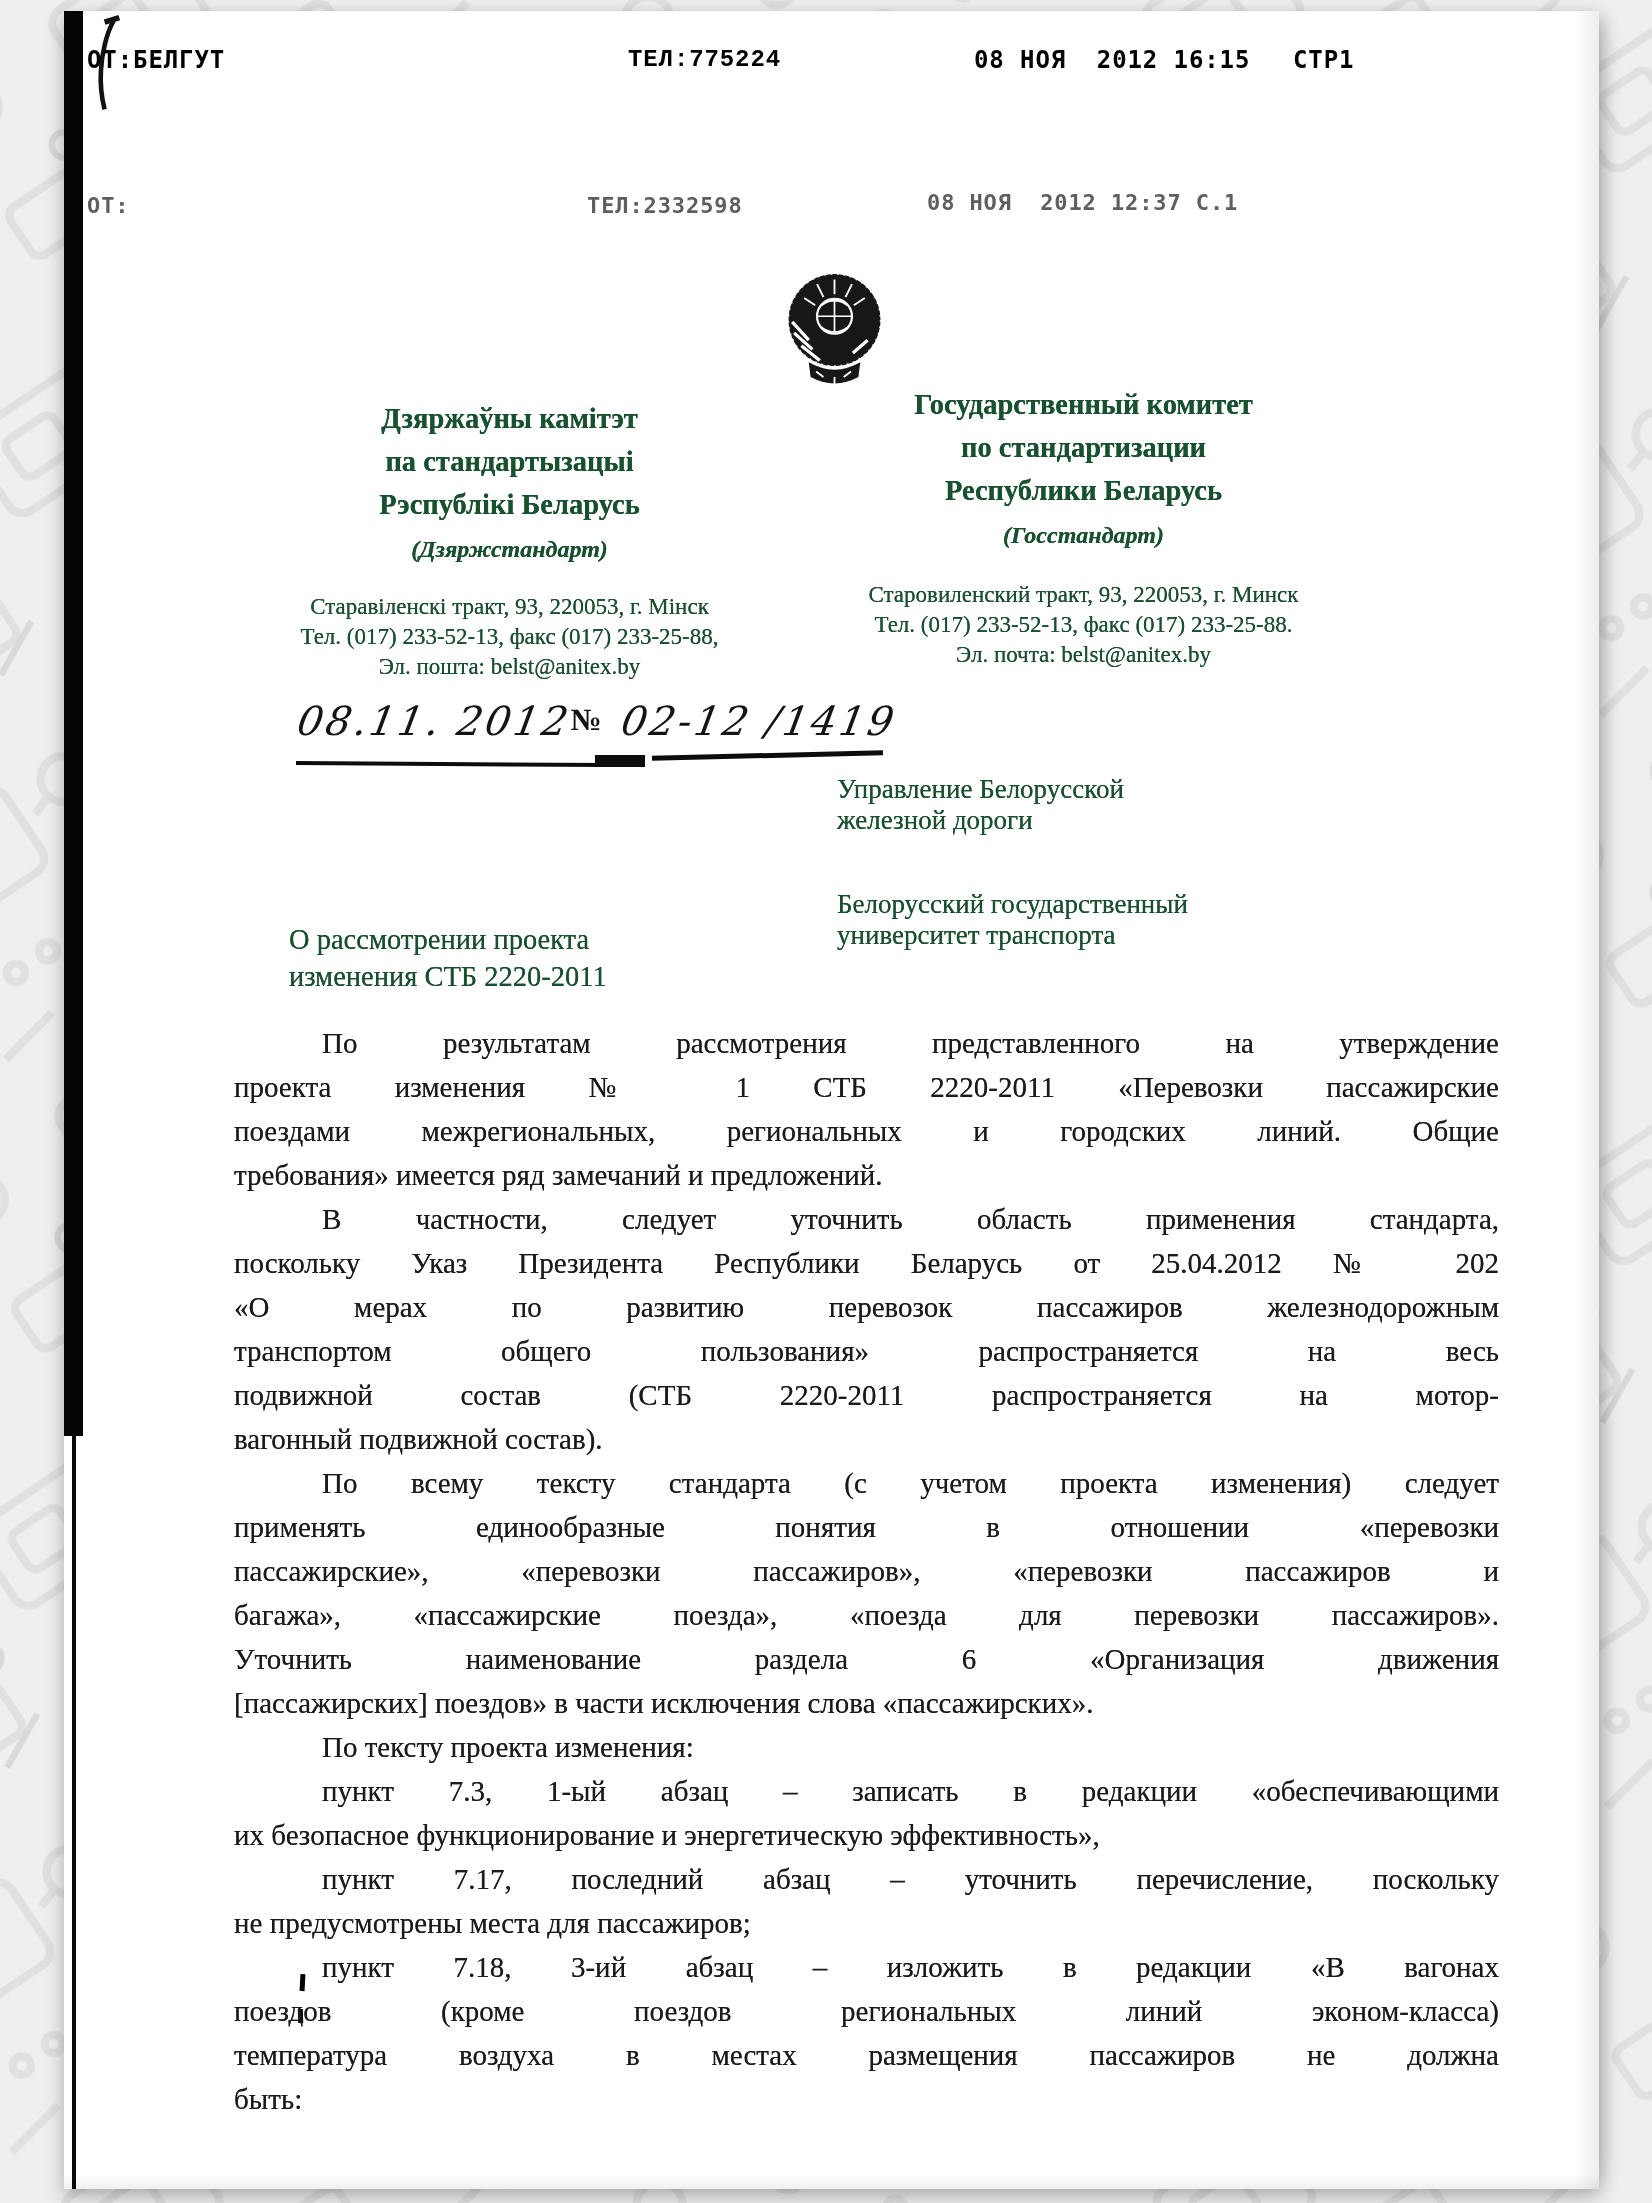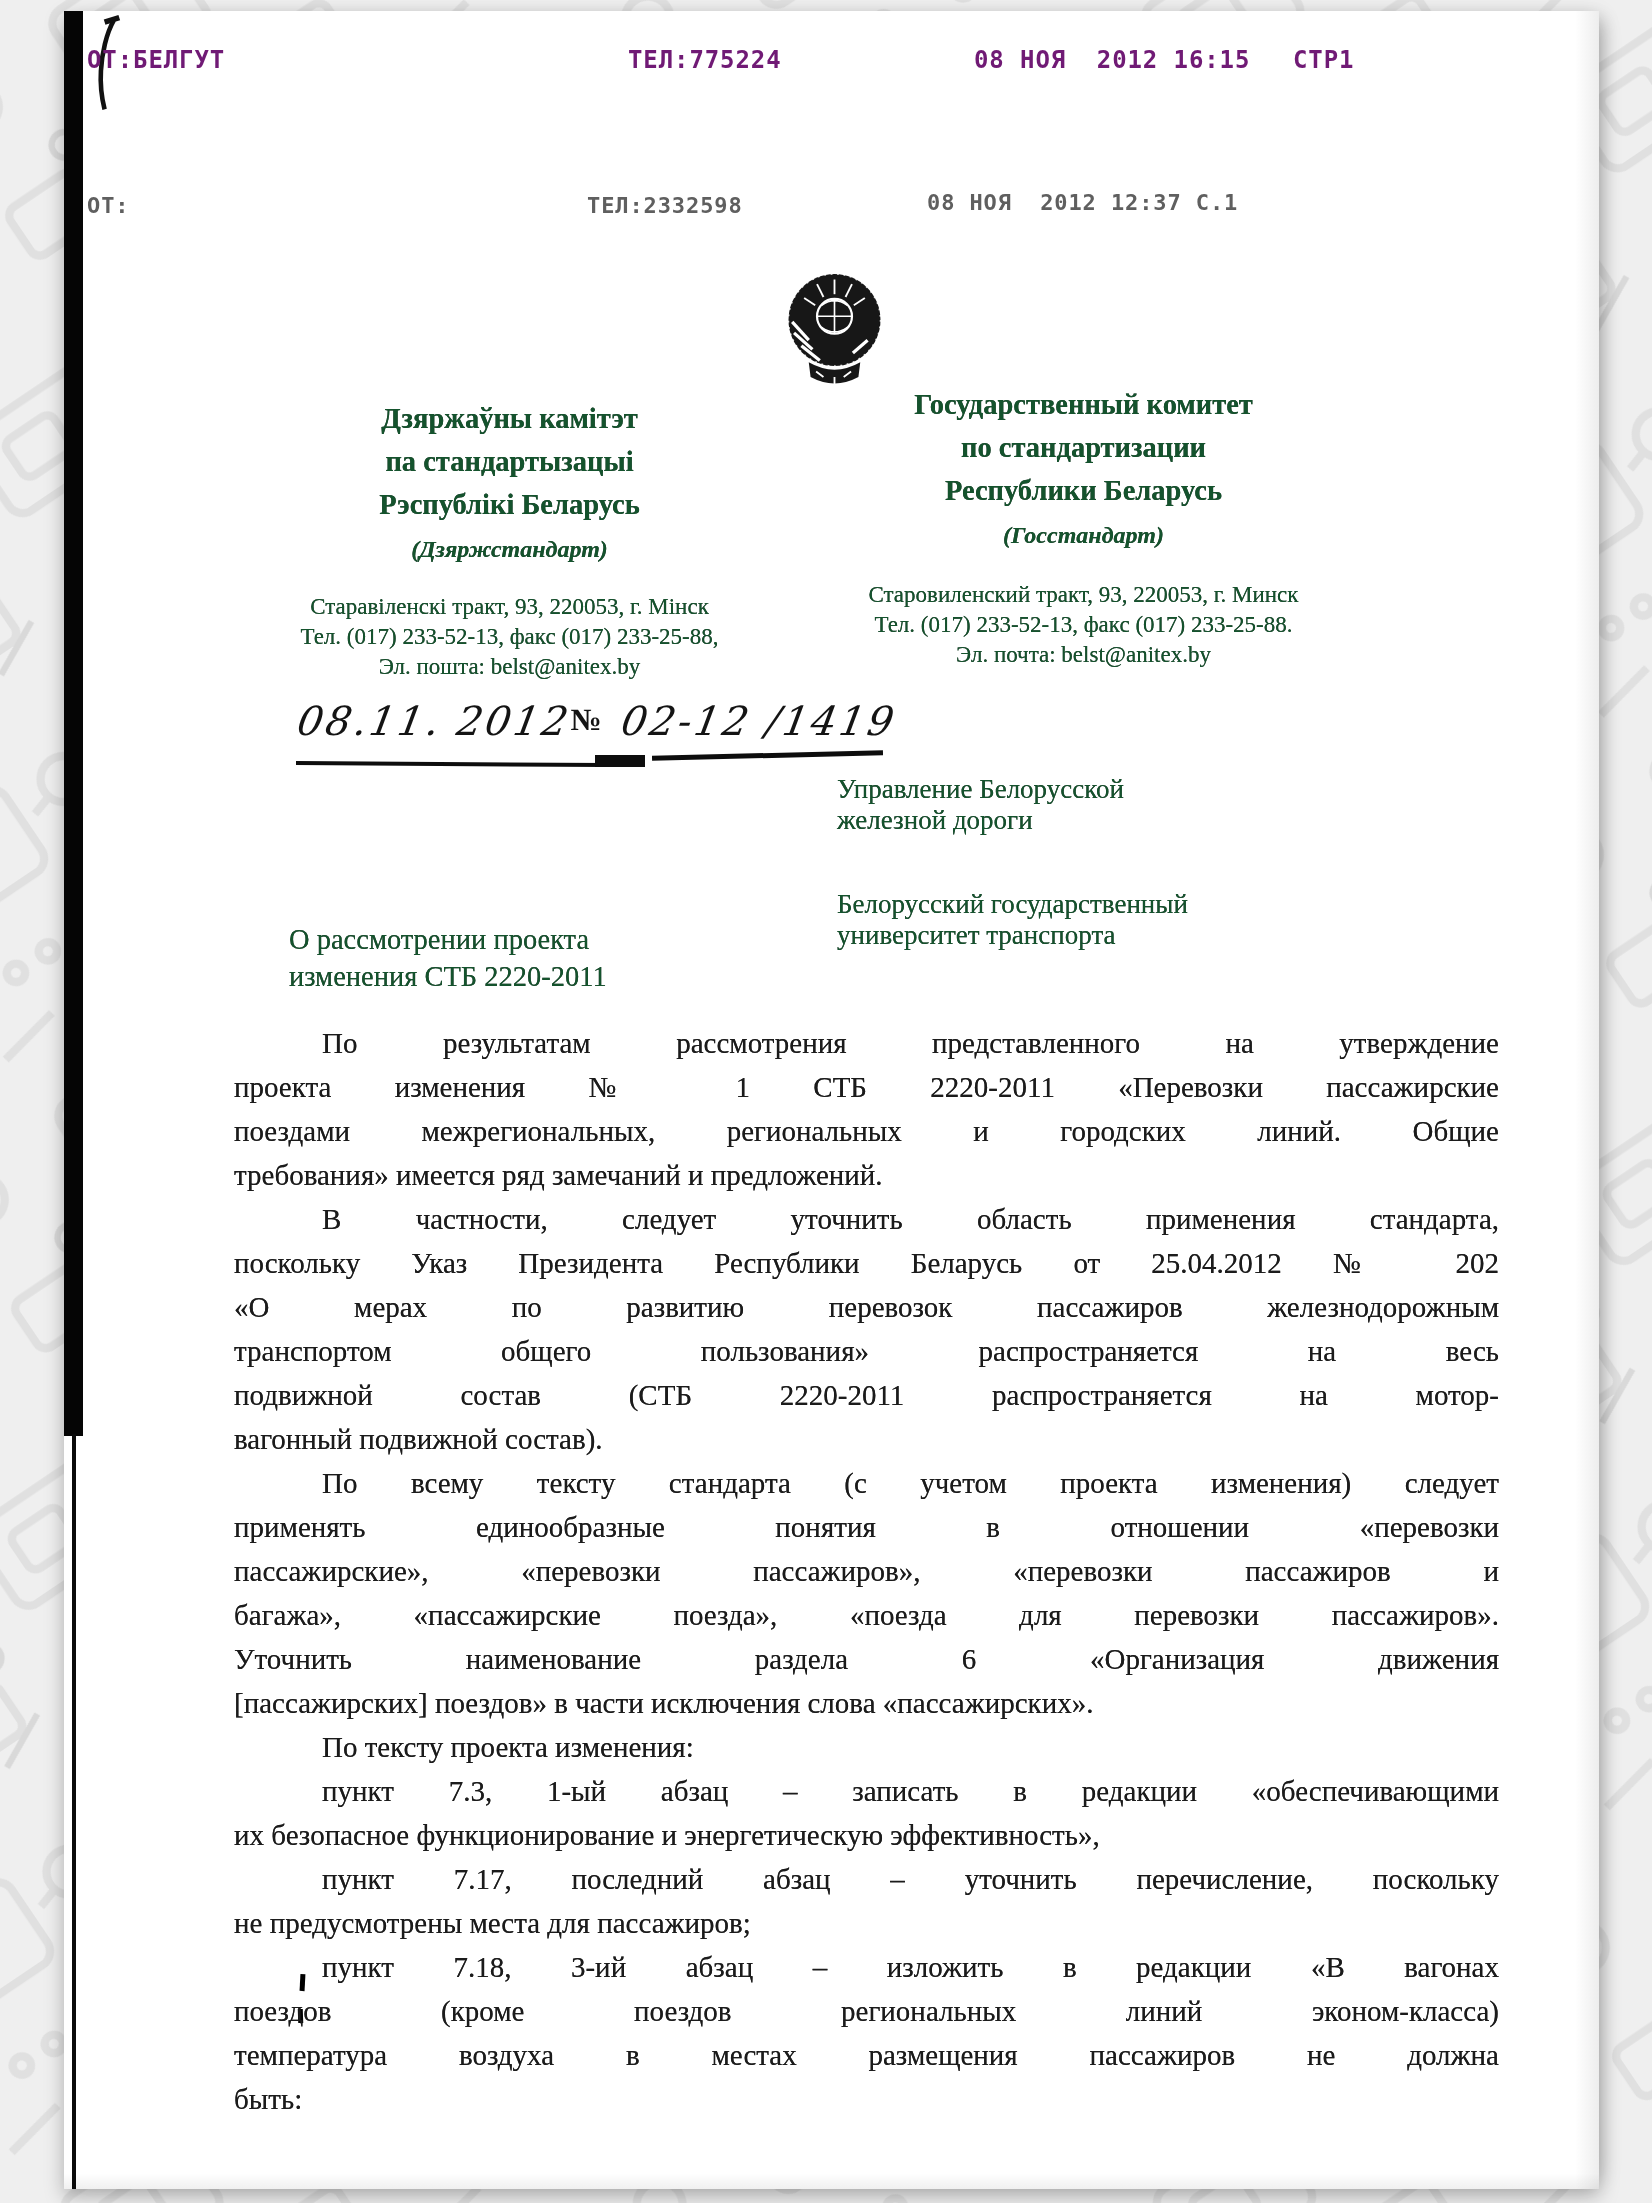--- a/index.html
+++ b/index.html
@@ -16,21 +16,21 @@
   }
   .page-shade-right{position:absolute;right:0;top:0;width:24px;height:100%;
     background:linear-gradient(to left, rgba(0,0,0,.07), rgba(0,0,0,0));}
   .page-shade-bottom{position:absolute;left:0;bottom:0;width:100%;height:16.5px;
     background:linear-gradient(to top, rgba(0,0,0,.06), rgba(0,0,0,0));}
   .ink{color:#14532d;text-shadow:0 0 0.6px rgba(15,15,15,.8);}
   .abs{position:absolute;}
 
   
   .fax-line{font-family:"DejaVu Sans Mono", monospace;font-weight:700;
-    color:#701a75;font-size:24px;letter-spacing:0.9px;white-space:pre;}
+    color:#000000;font-size:24px;letter-spacing:0.9px;white-space:pre;}
   .fax-line2{font-family:"DejaVu Sans Mono", monospace;font-weight:700;
     color:#4e4e4e;font-size:22px;letter-spacing:0.9px;white-space:pre;
     filter:blur(0.6px);opacity:.9;}
 
   
   .scan-bar{position:absolute;left:0;top:0;width:19px;height:1425px;background:#050505;}
   .scan-bar-thin{position:absolute;left:8.3px;top:1423px;width:3.7px;height:755px;background:#0a0a0a;}
   .tick{position:absolute;background:#000;}
 
   
@@ -92,21 +92,21 @@
   <div class="scan-bar-thin"></div>
   <div class="tick" style="left:236px;top:1963px;width:4.6px;height:16.5px;transform:rotate(3deg);"></div>
   <div class="tick" style="left:234px;top:1998px;width:4.6px;height:13.8px;transform:rotate(-2deg);"></div>
 
   <svg class="abs" style="left:13px;top:1.8px;" width="46" height="101" viewBox="0 0 50 110">
     <path d="M40,8 c-8,14 -13,36 -14,55 c-1,16 1,30 4,42" stroke="#111" stroke-width="5" fill="none"></path>
     <path d="M30,10 l16,-5" stroke="#111" stroke-width="6" fill="none"></path>
   </svg>
 
   <div class="fax-line abs" style="left:23px;top:35px;">ОТ:БЕЛГУТ</div>
-  <div class="fax-line abs" style="left:564px;top:35px;">ТЕЛ:775224</div>
+  <div class="fax-line abs" style="left:564px;top:35px;font-family:Liberation Mono, monospace;">ТЕЛ:775224</div>
   <div class="fax-line abs" style="left:910px;top:35px;">08 НОЯ  2012 16:15</div>
   <div class="fax-line abs" style="left:1229px;top:35px;">СТР1</div>
 
   <div class="fax-line2 abs" style="left:23px;top:182px;">ОТ:</div>
   <div class="fax-line2 abs" style="left:523px;top:182px;">ТЕЛ:2332598</div>
   <div class="fax-line2 abs" style="left:863px;top:179px;">08 НОЯ  2012 12:37 С.1</div>
 
   <svg class="abs" style="left:719px;top:250px;" width="103" height="140" viewBox="0 0 112 152">
     <circle cx="56" cy="64" r="50" fill="#171717"></circle>
     <circle cx="56" cy="64" r="50" fill="none" stroke="#fff" stroke-width="1.6" stroke-dasharray="2 5" opacity=".8"></circle>

